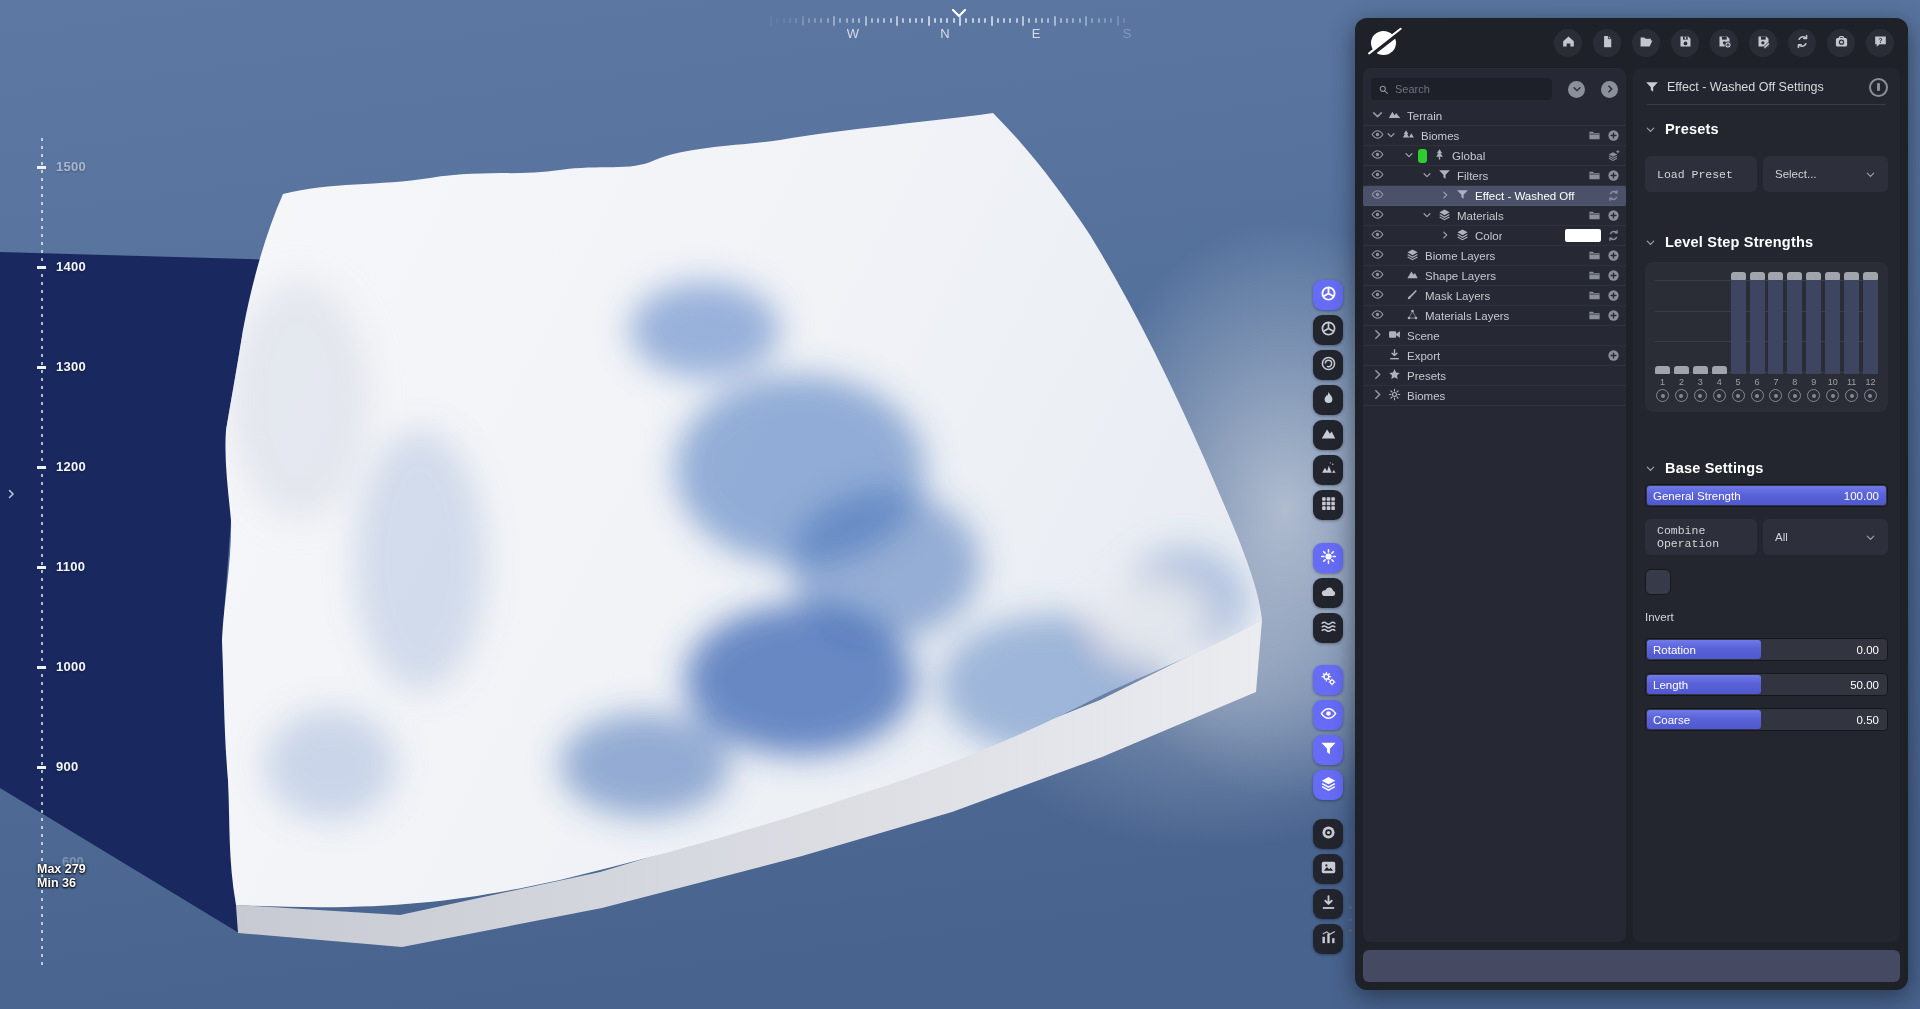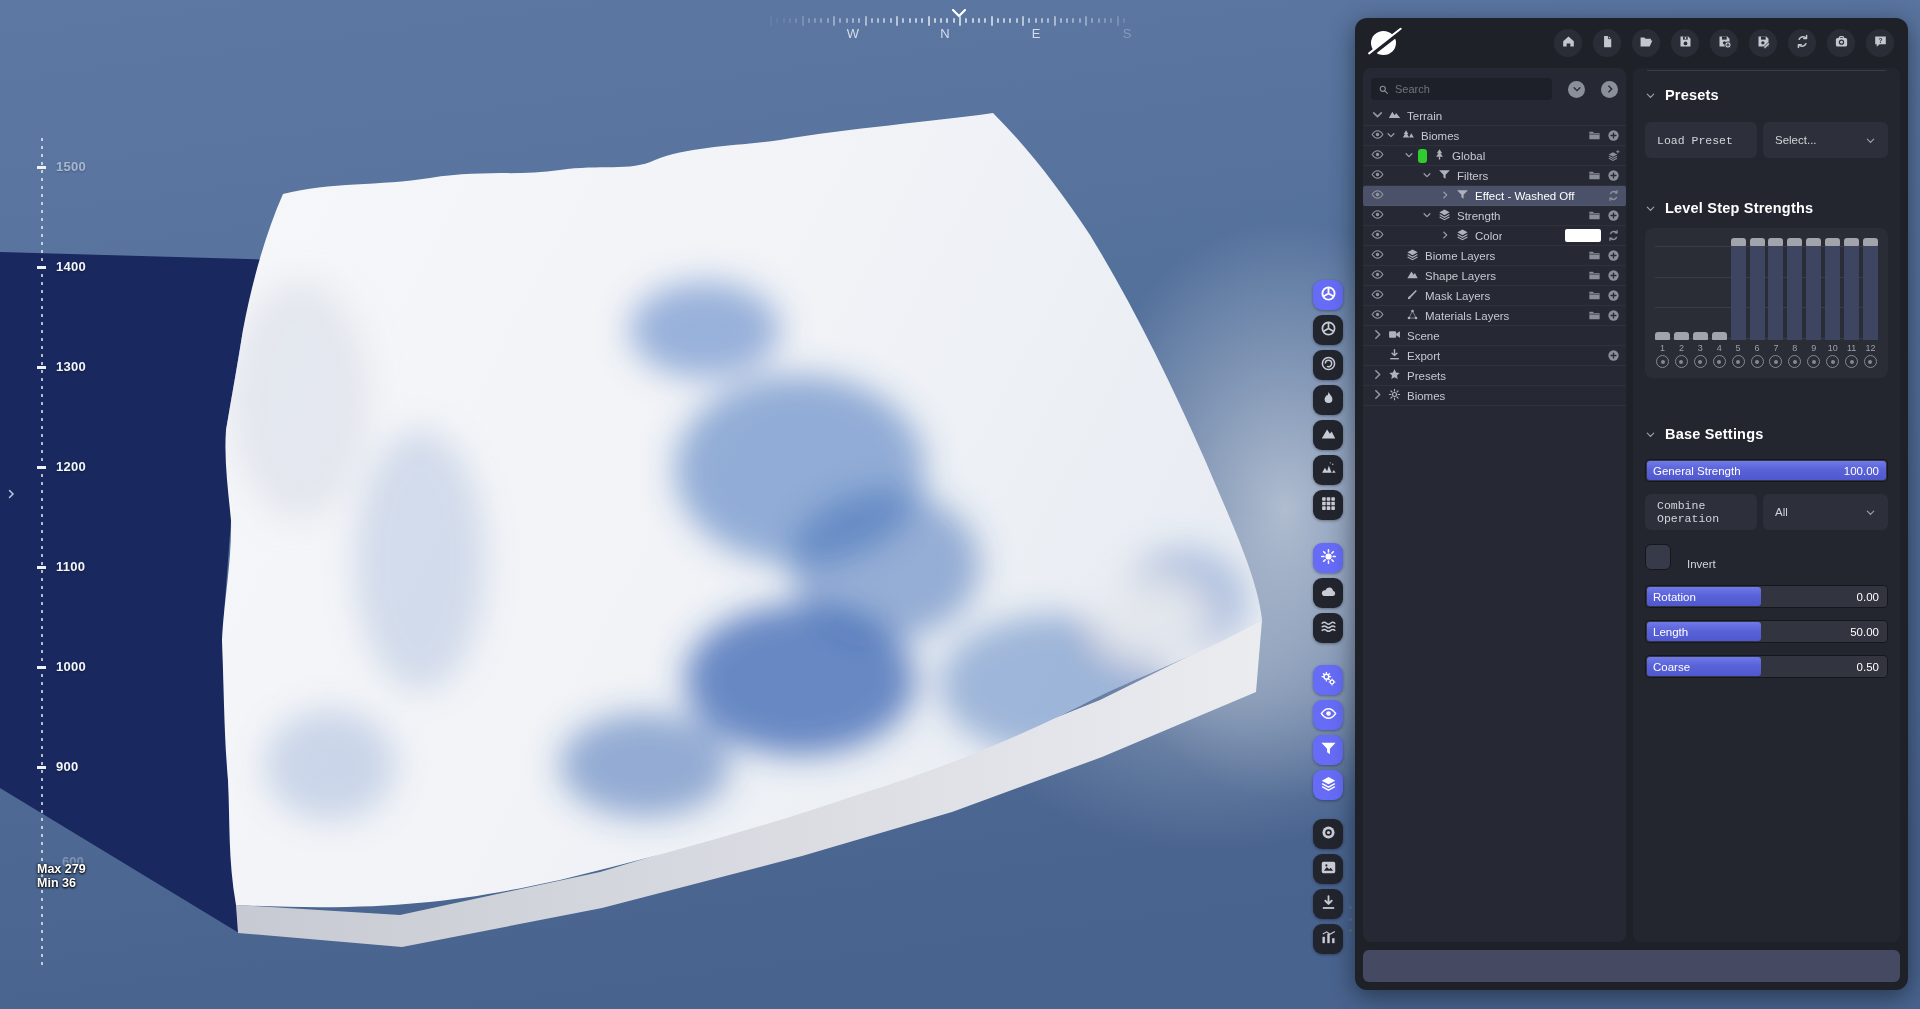--- a/index.html
+++ b/index.html
@@ -117,21 +117,21 @@
     display:flex; align-items:center; justify-content:center; cursor:pointer; }
   .ch-eye i { width:4px; height:4px; border-radius:50%; background:#858996; }
 
   
   .slider { position:relative; height:23px; background:#32343f; border:1px solid #16171d; border-radius:4px; overflow:hidden; cursor:pointer; }
   .slider .fill { position:absolute; left:1px; top:1px; bottom:1px; border-radius:3px;
     background:linear-gradient(to bottom,#707ae9 0%,#5a62d8 45%,#5058cf 100%); }
   .slider .s-label { position:absolute; left:7px; top:0; line-height:22px; font-size:11.5px; color:#fff; }
   .slider .s-value { position:absolute; right:8px; top:0; line-height:22px; font-size:11.5px; color:#fff; }
 
-  #invert-row { display:flex; align-items:flex-end; gap:16px; }
+  #invert-row { display:flex; align-items:flex-start; gap:16px;flex-direction:column; }
   #invert-check { width:26px; height:26px; background:#373a49; border:1px solid #16171d; border-radius:6px; cursor:pointer; }
   #invert-label { font-size:11.5px; color:#d2d4da; }
 
   
   #status-bar { position:absolute; left:8px; right:8px; bottom:8px; height:32px; background:#454962; border-radius:6px; }
 </style>
 </head>
 <body>
 
 <div id="stage">
@@ -711,21 +711,21 @@
                     <path d="M5 9l7 7 7-7" stroke="currentColor" stroke-width="3" stroke-linecap="round" stroke-linejoin="round"></path>
                   </svg></span>
               </span>
               <span class="t-icon">
                 <span><svg viewBox="0 0 24 24" fill="none">
                     <path d="M12 2.8 21.5 8 12 13.2 2.5 8z" fill="currentColor"></path>
                     <path d="M3 12.2l9 5 9-5" stroke="currentColor" stroke-width="2.1"></path>
                     <path d="M3 16.5l9 5 9-5" stroke="currentColor" stroke-width="2.1"></path>
                   </svg></span>
               </span>
-              <span class="t-label">Strength</span>
+              <span class="t-label">Materials</span>
               <span class="t-spring"></span>
               <span class="t-trail">
                 <span style="display: flex;">
                   <svg viewBox="0 0 24 24" fill="none">
                     <path d="M2.5 5h6.5l2 2.5h10.5V19H2.5z" fill="currentColor"></path>
                     <path d="M2.5 9.5h19" stroke="#262833" stroke-width="1.3"></path>
                   </svg>
                 </span>
                 <span style="display: flex;">
                   <svg viewBox="0 0 24 24" fill="none">
@@ -959,20 +959,31 @@
                   </svg></span>
               </span>
               <span class="t-label">Biomes</span>
               <span class="t-spring"></span>
               <span class="t-trail"></span>
             </div>
           </div>
       </div>
 
       <div id="settings-col">
+        <div id="settings-header">
+          <span class="hicon">
+            <svg viewBox="0 0 24 24">
+                <path d="M2 4h20l-8 8.5V20l-4-2.8v-4.7z" fill="currentColor"></path>
+              </svg>
+          </span>
+          <span id="settings-title">Effect - Washed Off Settings</span>
+          <span id="settings-power">
+              <i></i>
+            </span>
+        </div>
         <div class="settings-divider"></div>
 
         <div class="section-head" style="margin-top:16px">
           <span class="sh-chev">
             <svg viewBox="0 0 24 24">
                 <path d="M5 9l7 7 7-7" fill="none" stroke="currentColor" stroke-width="2.6" stroke-linecap="round"></path>
               </svg>
           </span>
           <span class="sh-title">Presets</span>
         </div>
@@ -1127,21 +1138,21 @@
 
         <div class="section-head" style="margin-top:48px">
           <span class="sh-chev">
             <svg viewBox="0 0 24 24">
                 <path d="M5 9l7 7 7-7" fill="none" stroke="currentColor" stroke-width="2.6" stroke-linecap="round"></path>
               </svg>
           </span>
           <span class="sh-title">Base Settings</span>
         </div>
 
-        <div class="slider" style="margin-top:17px">
+        <div class="slider" style="margin-top:8px">
           <span class="fill" style="width: calc(100% - 2px);"></span>
           <span class="s-label">General Strength</span>
           <span class="s-value">100.00</span>
         </div>
 
         <div class="pair-row" style="margin-top:12px">
           <div class="pair-label">
               <span>Combine Operation</span>
             </div>
           <div class="pair-select">

